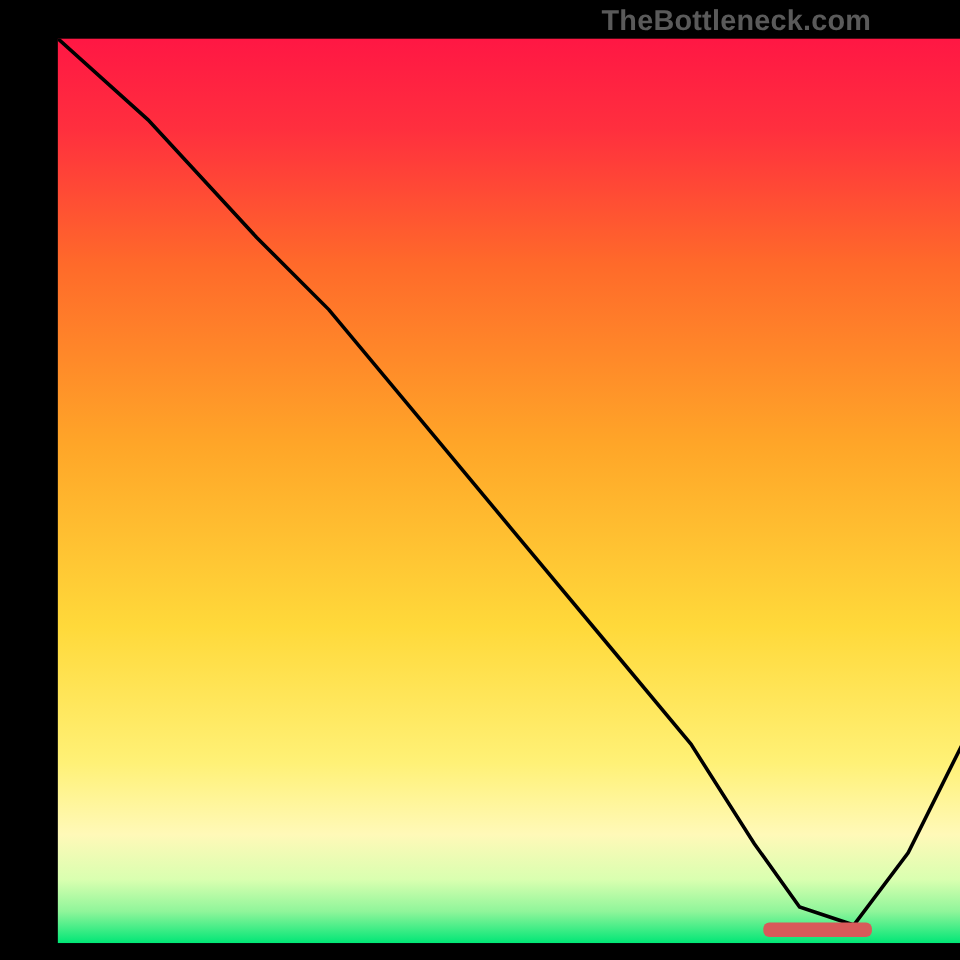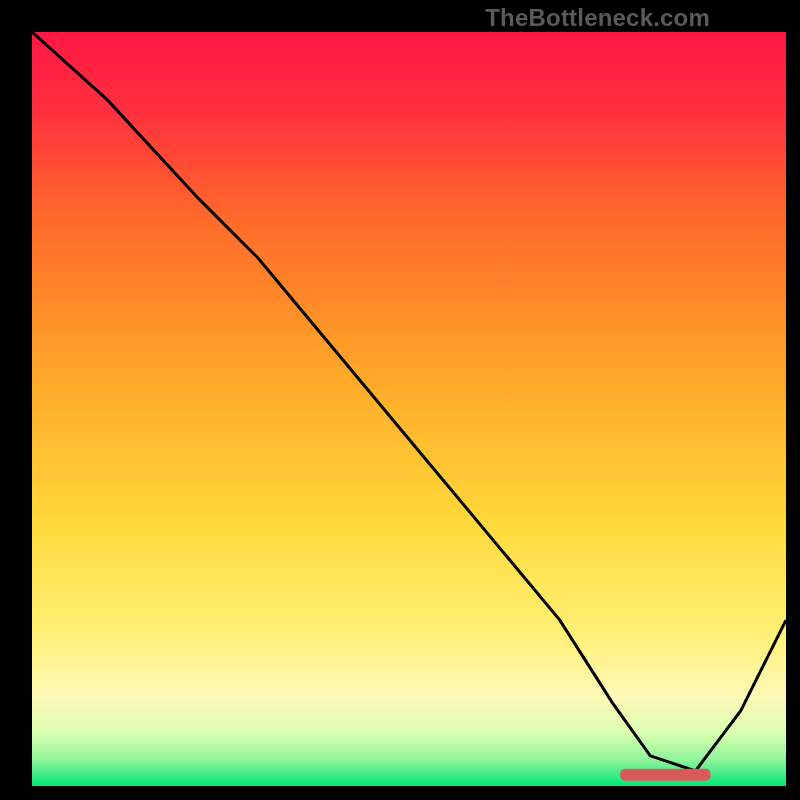--- a/index.html
+++ b/index.html
@@ -9,20 +9,21 @@
     height: 800px;
     background: #000;
     overflow: hidden;
     font-family: Arial, Helvetica, sans-serif;
   }
   .frame {
     position: relative;
     width: 720px;
     height: 800px;
     background: #000;
+    margin-left: 16px;
   }
   .watermark {
     position: absolute;
     top: 4px;
     right: 10px;
     color: #5a5a5a;
     font-size: 24px;
     font-weight: 600;
     letter-spacing: 0.2px;
   }

